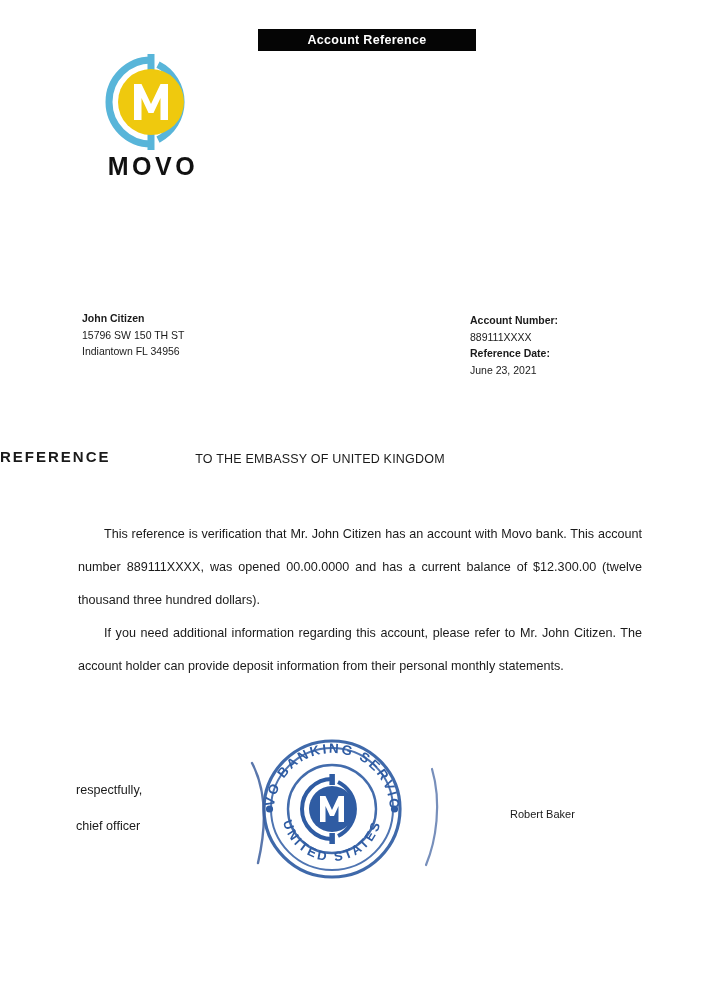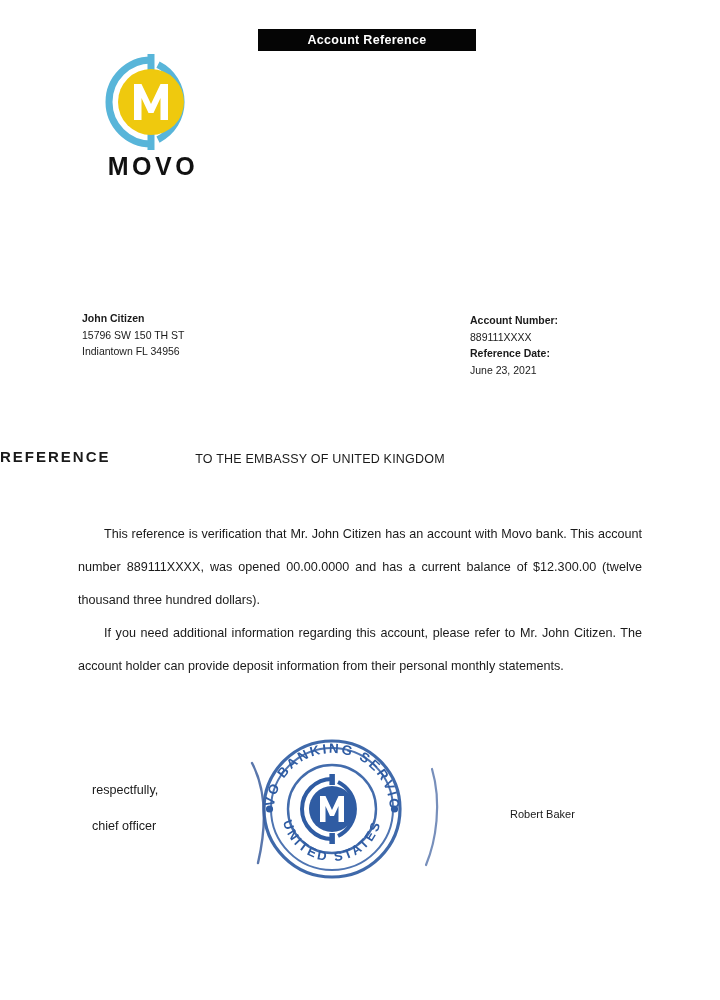--- a/index.html
+++ b/index.html
@@ -138,21 +138,21 @@
     left: 252px;
     top: 735px;
     width: 160px;
     height: 148px;
   }
   .seal svg { display: block; }
 
   
   .sig-left {
     position: absolute;
-    left: 92px;
+    left: 76px;
     top: 772px;
     font-size: 12.6px;
     line-height: 36px;
   }
   .sig-right {
     position: absolute;
     left: 510px;
     top: 808px;
     font-size: 11px;
   }

